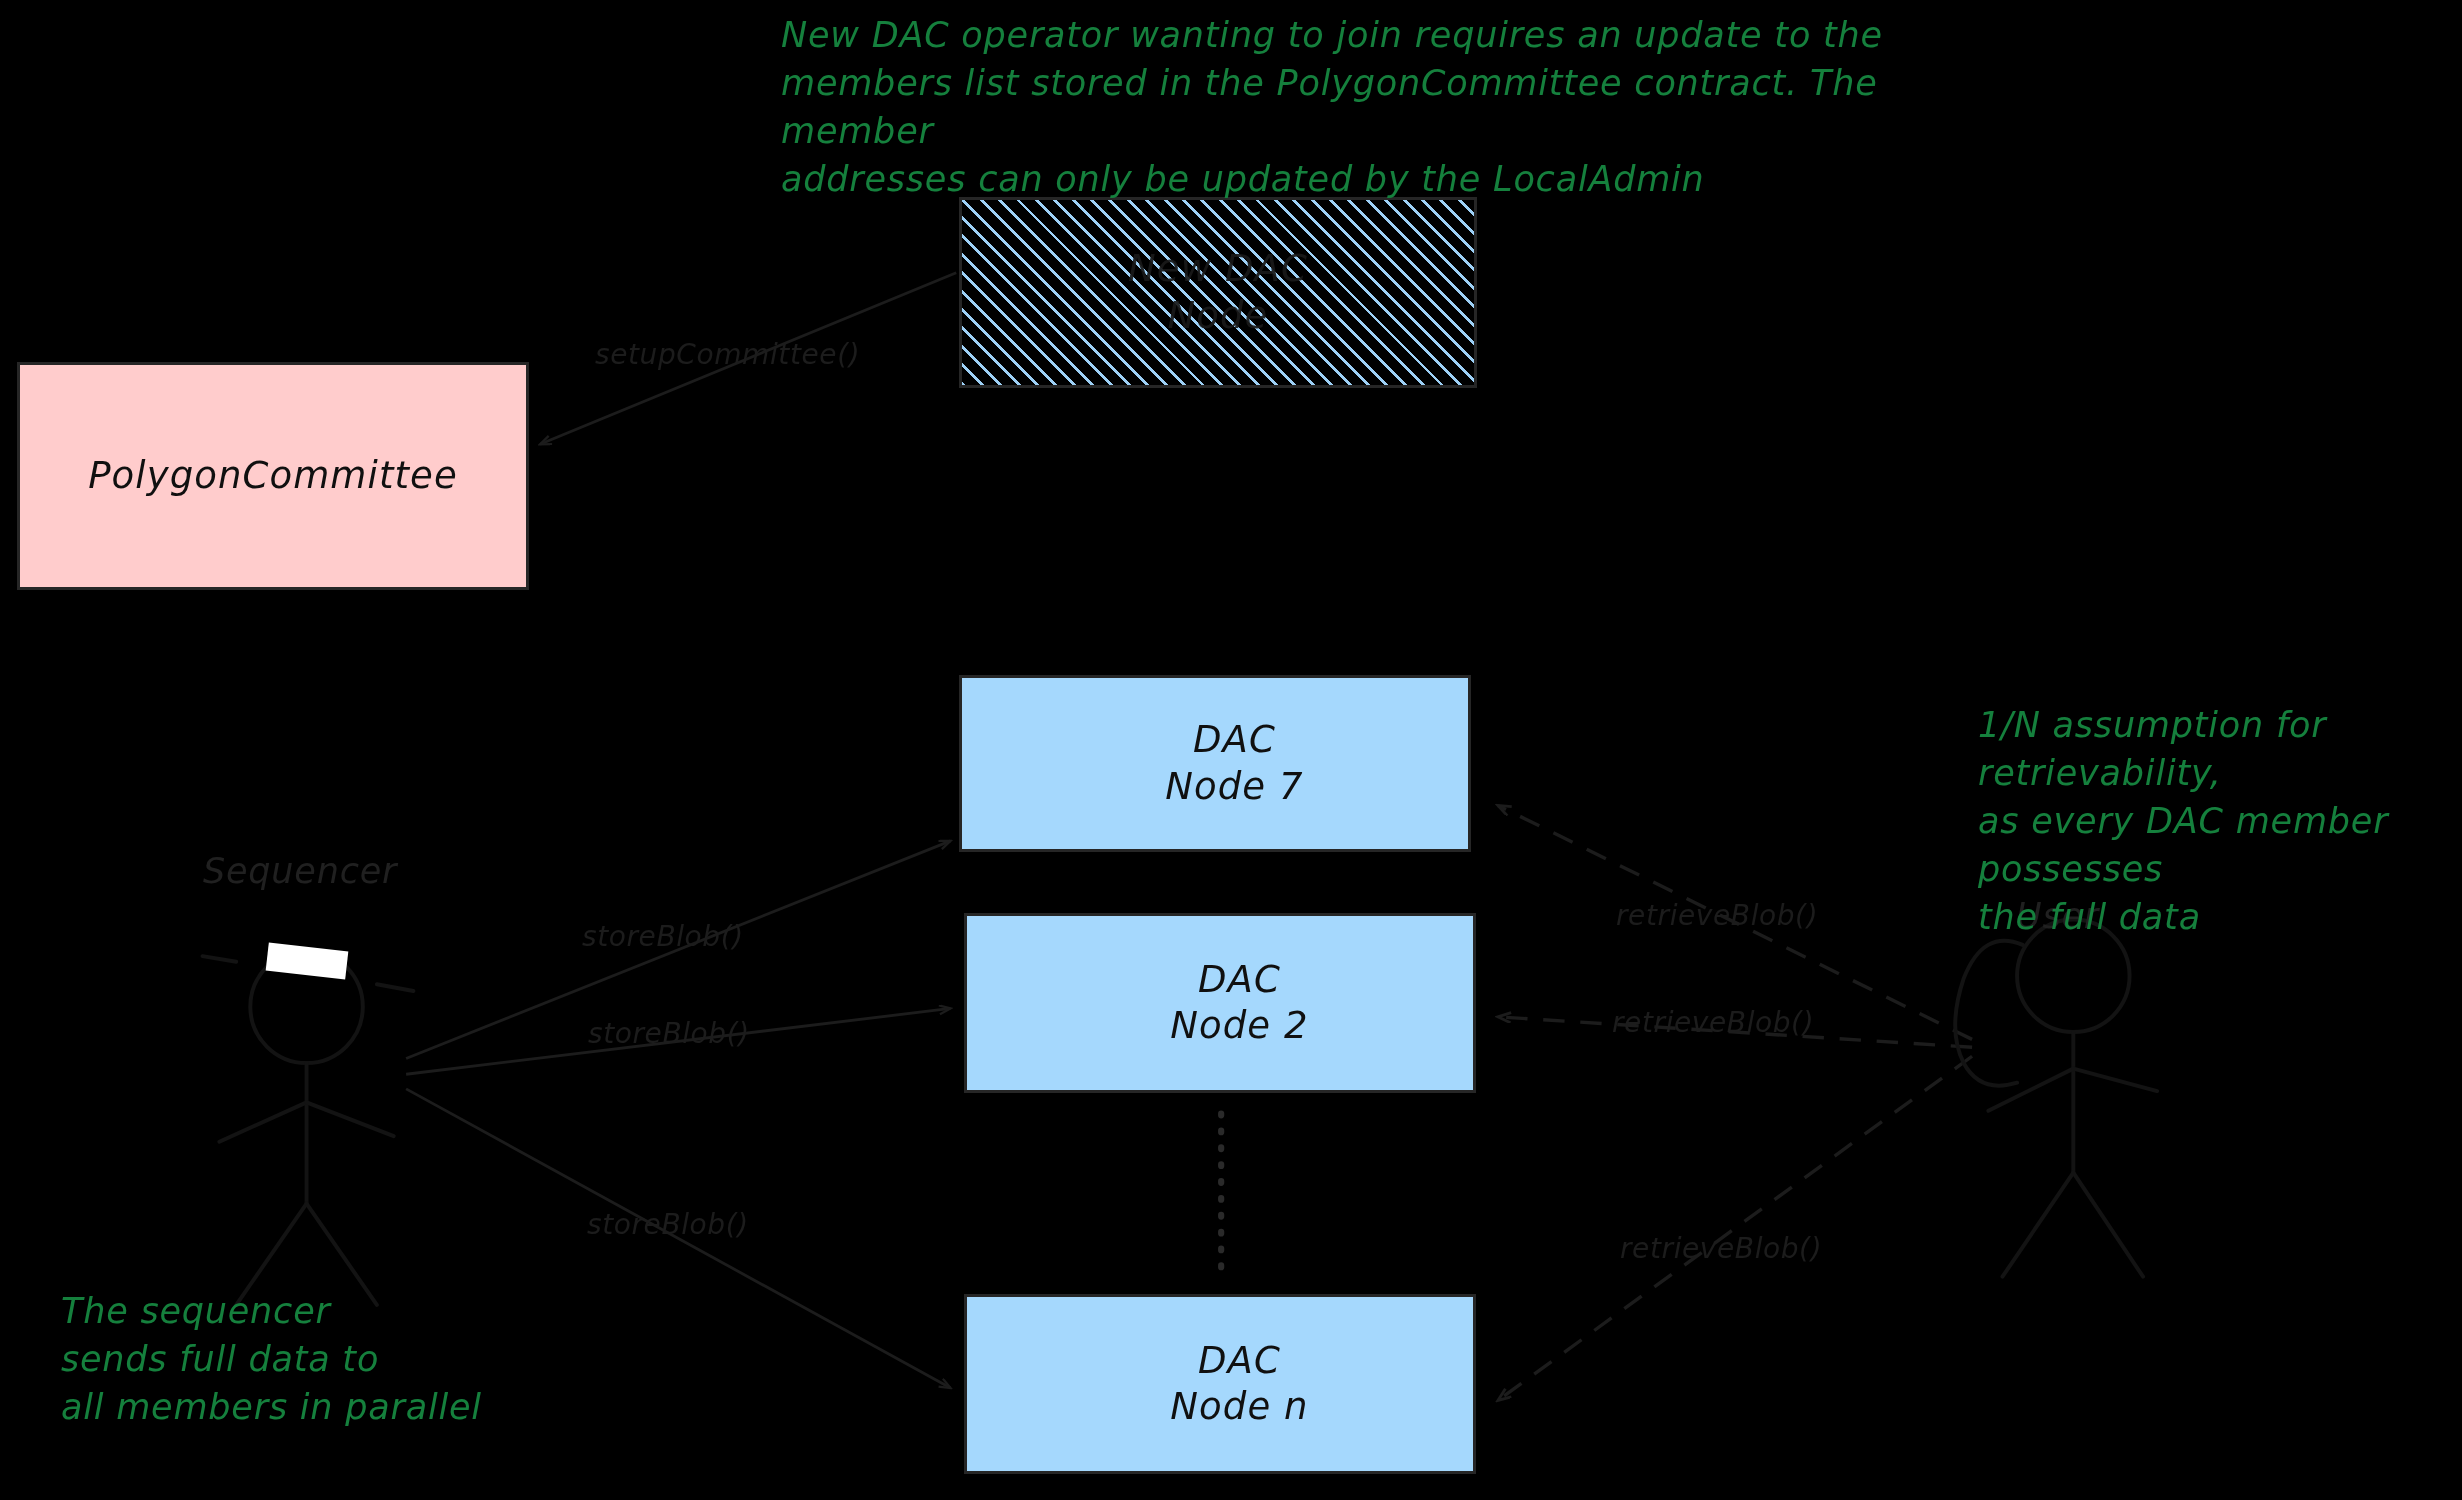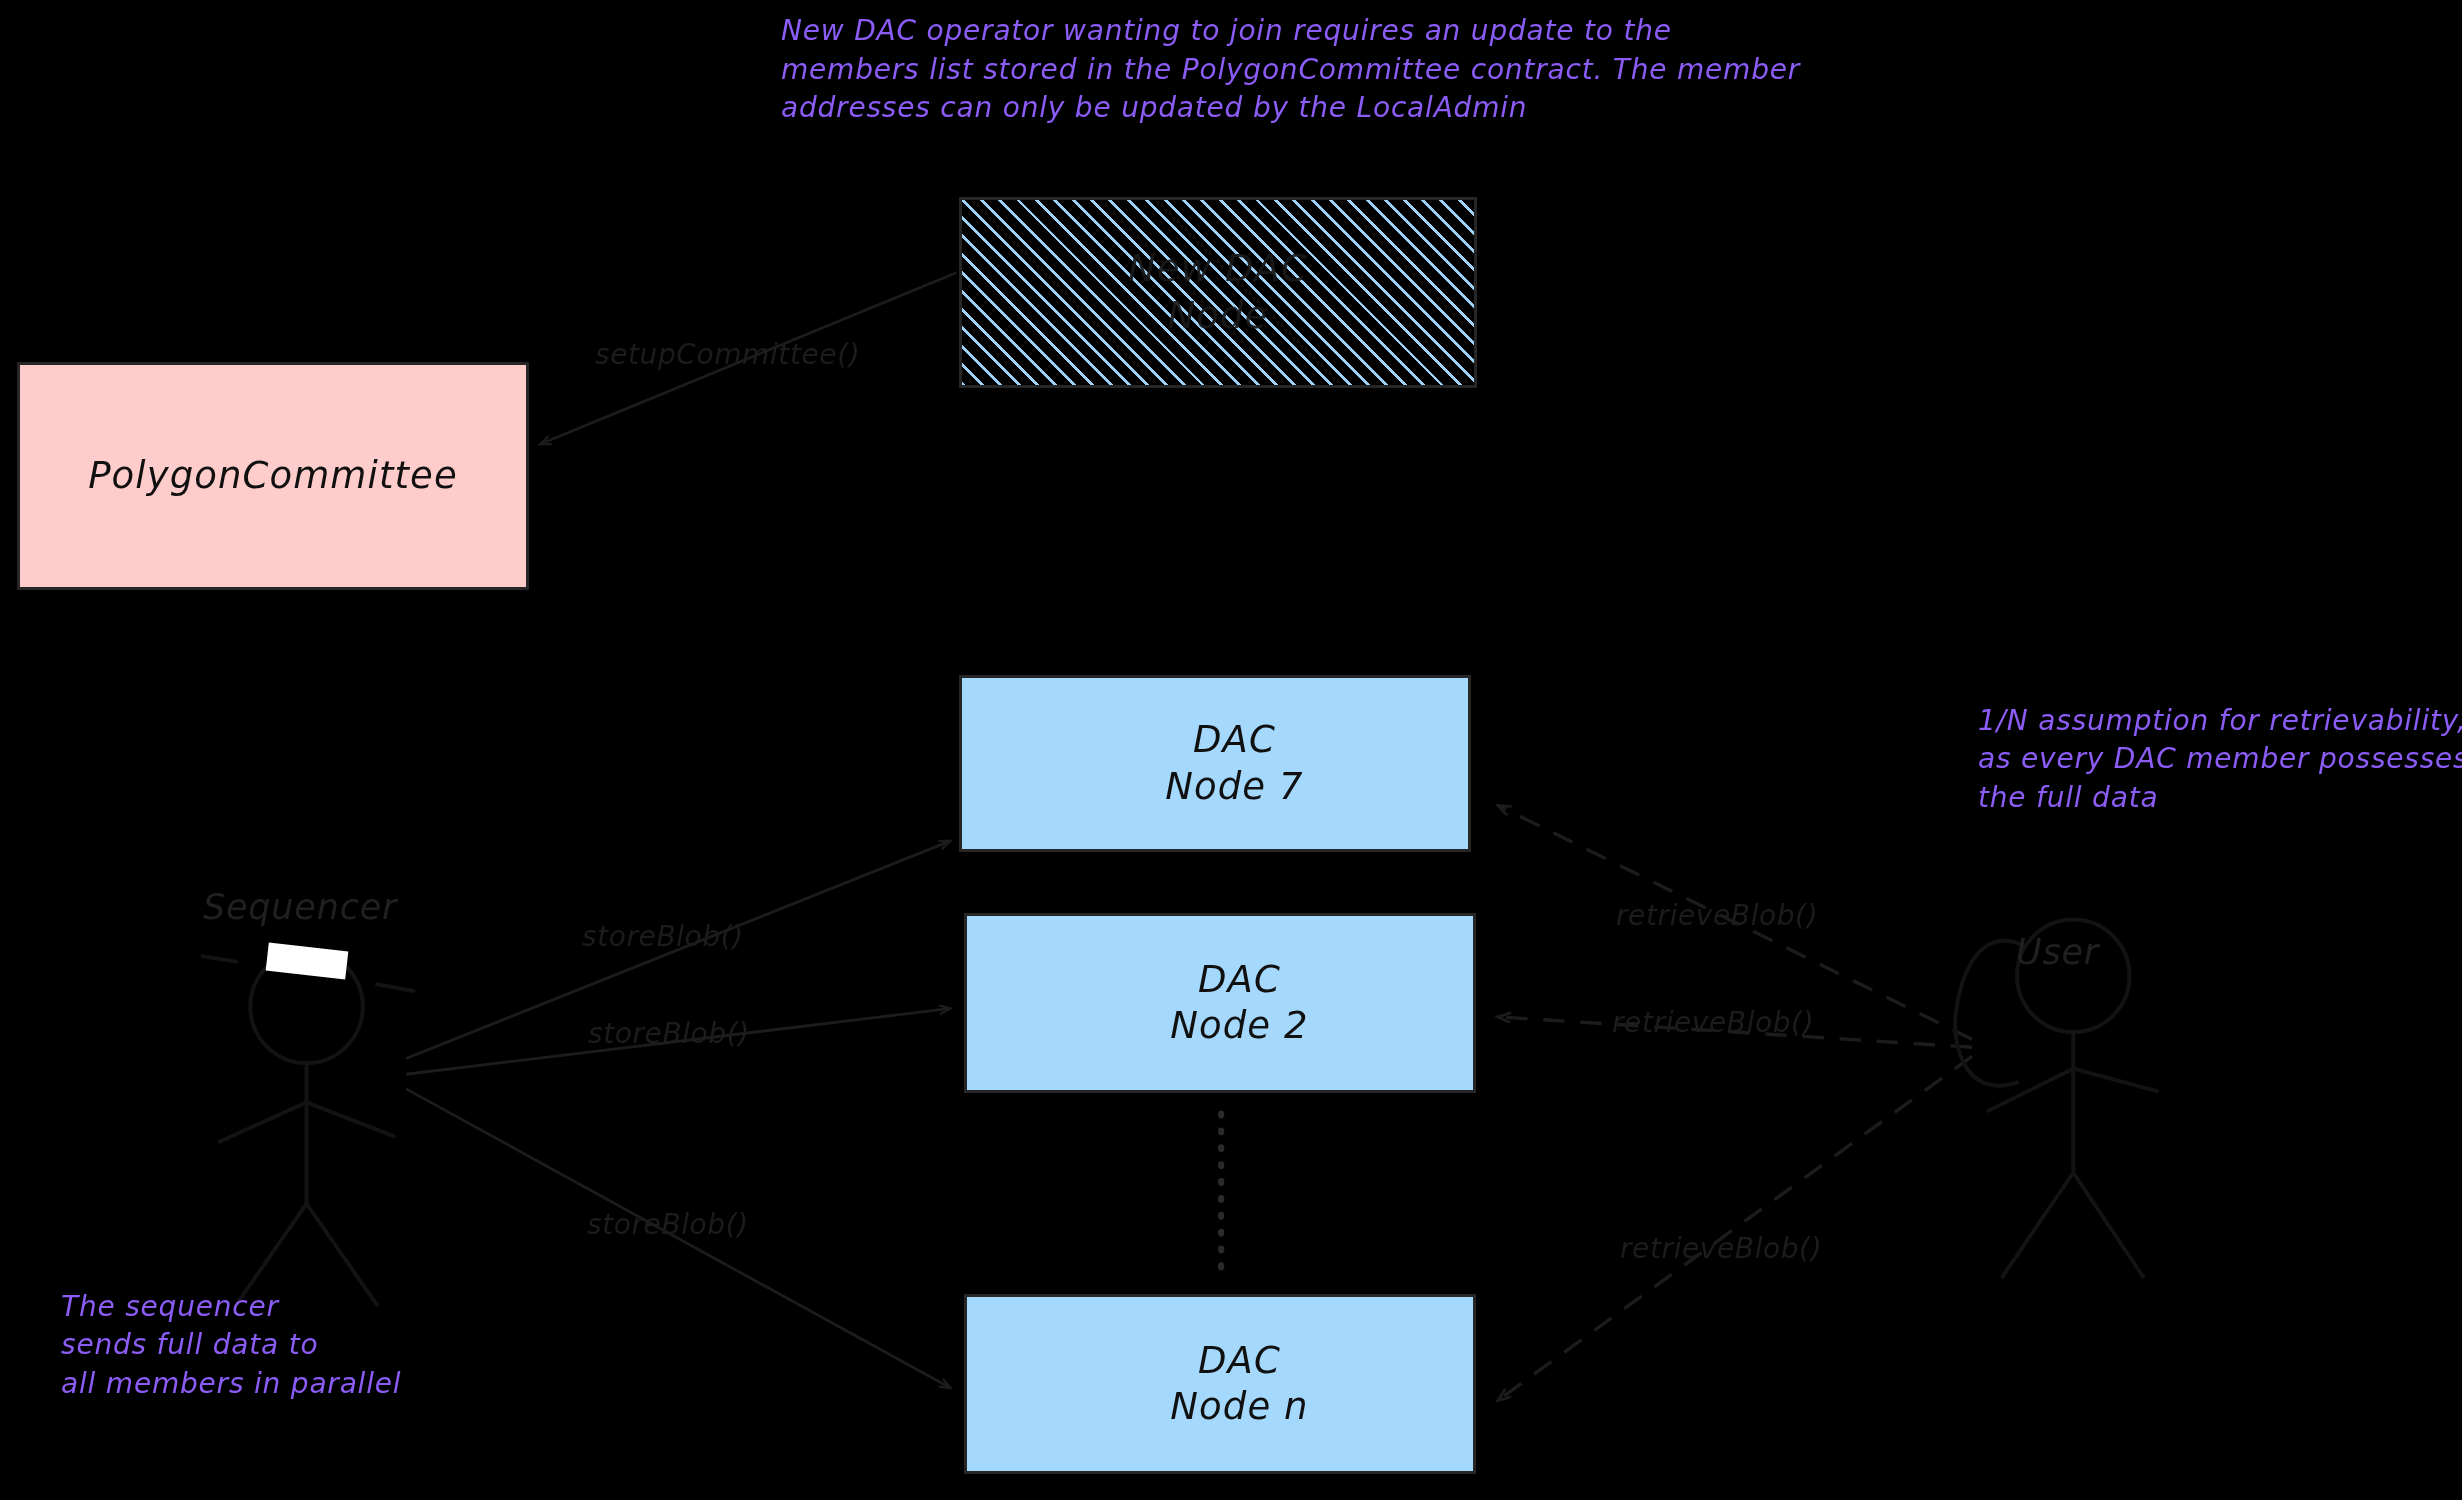--- a/index.html
+++ b/index.html
@@ -23,23 +23,23 @@
   svg.layer {
     position: absolute;
     top: 0;
     left: 0;
     width: 2462px;
     height: 1500px;
     overflow: visible;
   }
   .note {
     position: absolute;
-    color: #8b5cf6;
-    font-family: "DejaVu Sans", sans-serif;
-    font-size: 28px;
+    color: #15803d;
+    font-family: "DejaVu Sans", sans-serif;
+    font-size: 35px;
     line-height: 1.37;
     letter-spacing: 0.8px;
     white-space: pre-line;
     font-style: italic;
   }
   .edge-label {
     position: absolute;
     color: #1c1c1c;
     font-family: "DejaVu Sans", sans-serif;
     font-size: 28px;
@@ -48,21 +48,20 @@
     font-style: italic;
   }
   .actor-label {
     position: absolute;
     color: #202020;
     font-family: "DejaVu Sans", sans-serif;
     font-size: 35px;
     letter-spacing: 0.8px;
     white-space: nowrap;
     font-style: italic;
-    margin-top: 36px;
   }
   .box {
     position: absolute;
     border: 3.4px solid #262626;
     box-sizing: border-box;
     display: flex;
     flex-direction: column;
     align-items: center;
     justify-content: center;
   }

